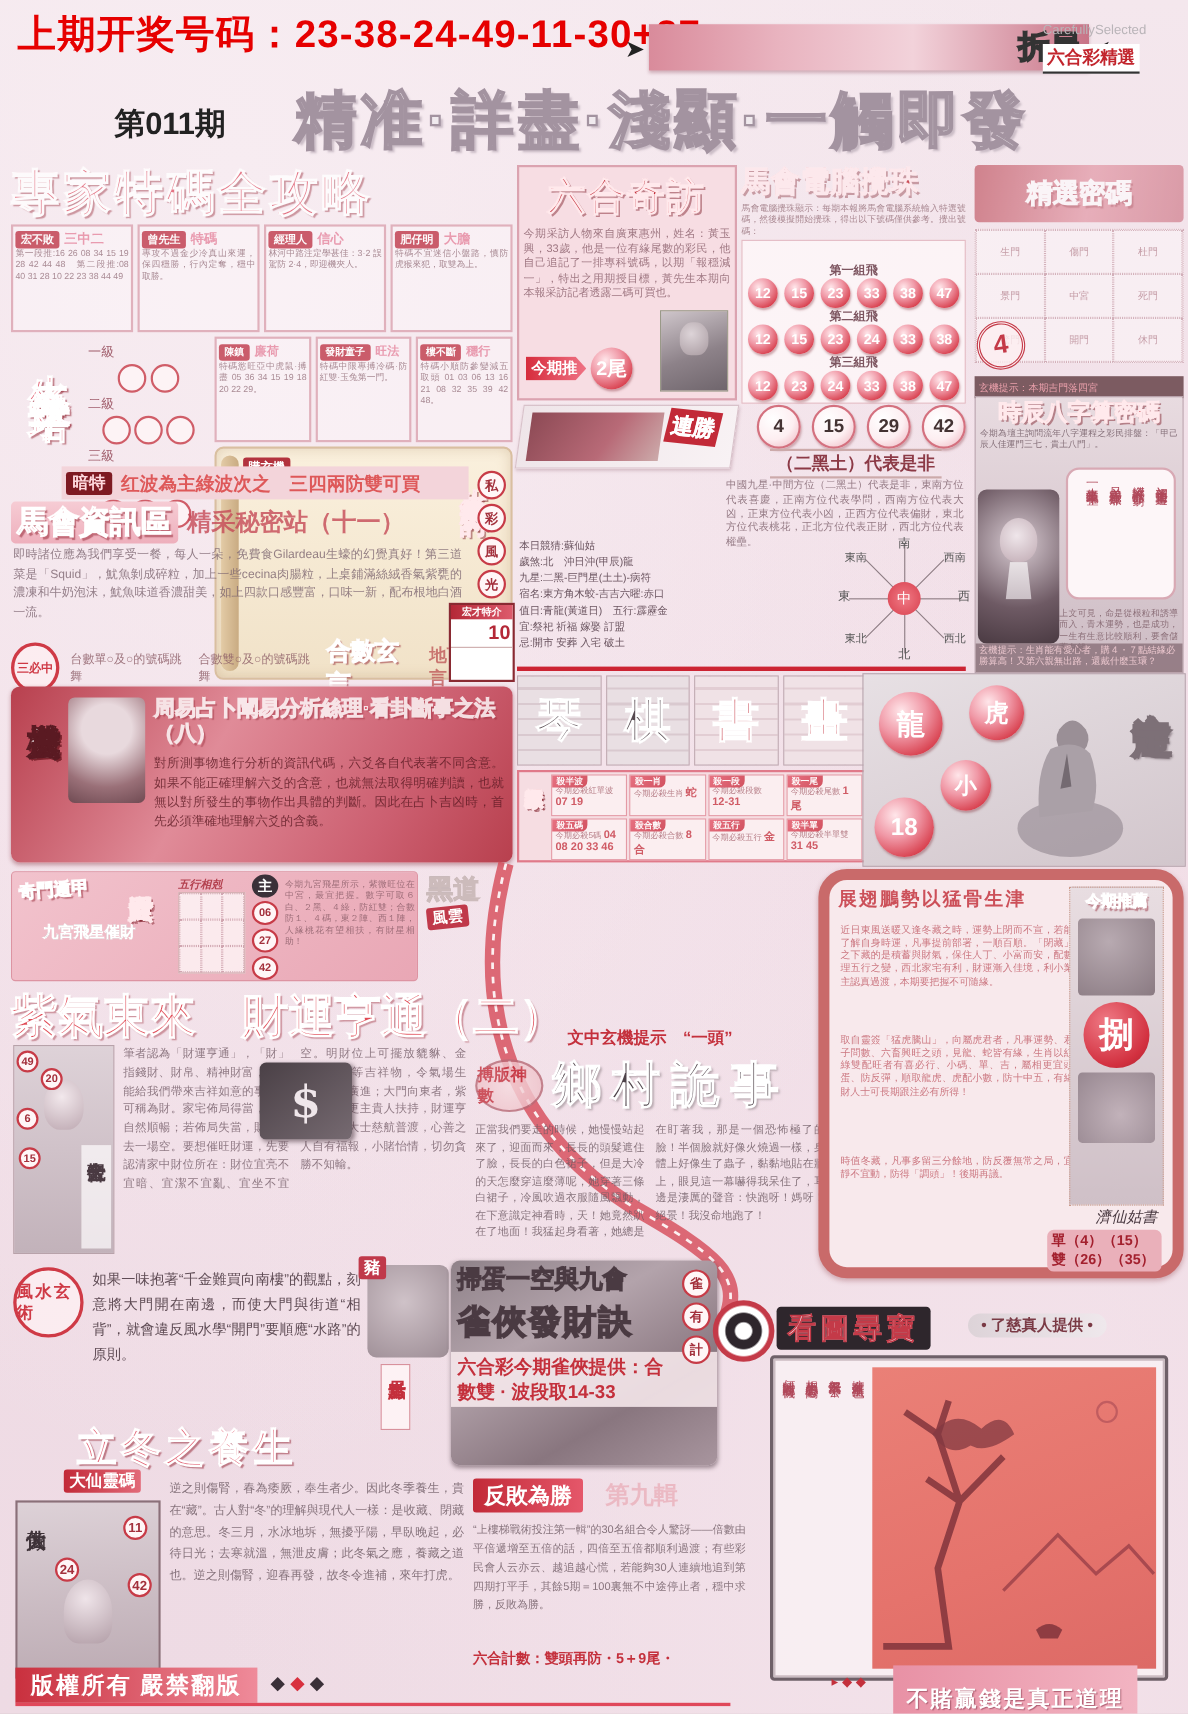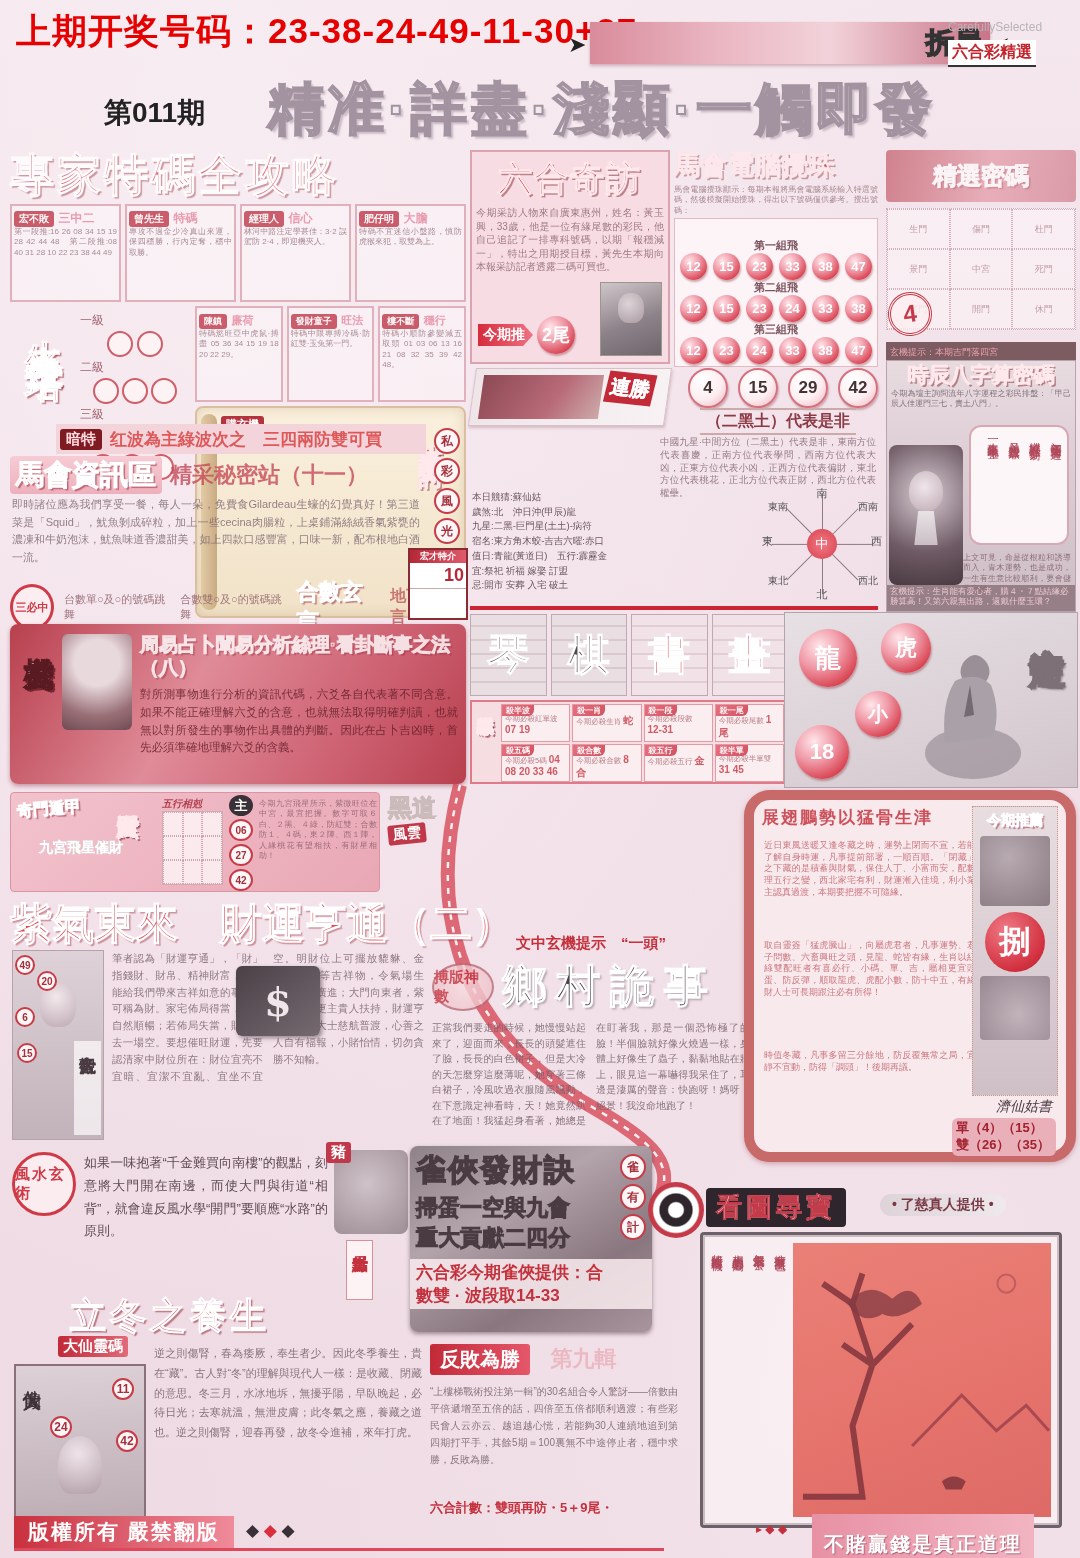--- a/index.html
+++ b/index.html
@@ -421,23 +421,22 @@
   <div class="abs" style="left:12px;top:1152px;width:64px;height:64px;border:3px solid #cf3a46;border-radius:50%;display:grid;grid-template-columns:1fr 1fr;place-items:center;color:#cf3a46;font-weight:bold;font-size:16px;background:rgba(255,242,244,.7);">
     <span style="grid-column:1/3;font-size:15px;letter-spacing:2px;">風水玄術</span>
   </div>
   <div class="abs" style="left:84px;top:1152px;width:244px;height:132px;font-size:13px;line-height:1.75;color:#5f4c55;text-align:justify;">如果一味抱著“千金難買向南樓”的觀點，刻意將大門開在南邊，而使大門與街道“相背”，就會違反風水學“開門”要順應“水路”的原則。</div>
   <div class="abs" style="left:334px;top:1150px;width:74px;height:84px;background:radial-gradient(circle at 45% 40%,#cfc2c8,#9d8d95);border-radius:8px;">
     <span class="chip" style="position:absolute;left:-8px;top:-8px;font-size:15px;">豬</span>
   </div>
   <div class="abs vtext" style="left:346px;top:1240px;height:60px;font-size:16px;font-weight:bold;color:#c4303c;border:1px solid #d8919c;background:#fdf2f4;padding:2px;">居士點肖</div>
 
   <div class="abs" style="left:410px;top:1146px;width:242px;height:186px;border-radius:8px;background:linear-gradient(150deg,#8f8289 0%,#b3a3ab 35%,#89767f 70%,#a8959e 100%);box-shadow:0 2px 4px rgba(70,50,60,.5);overflow:hidden;">
+    <div style="font-size:22px;font-weight:bold;color:#fff;-webkit-text-stroke:1px #4a3a42;padding:2px 6px 0;">掃蛋一空與九會</div>
     <div style="font-size:30px;font-weight:bold;color:#f4edf0;-webkit-text-stroke:1.5px #4a3a42;letter-spacing:2px;padding:4px 6px 0;">雀俠發財訣</div>
-    <div style="font-size:22px;font-weight:bold;color:#fff;-webkit-text-stroke:1px #4a3a42;padding:2px 6px 0;">掃蛋一空與九會</div>
-    <div style="font-size:22px;font-weight:bold;color:#fff;-webkit-text-stroke:1px #4a3a42;padding:0 6px;">重大貢獻二四分</div>
     <div class="abs" style="right:6px;top:8px;display:flex;flex-direction:column;gap:4px;">
         <span class="crc">雀</span>
         <span class="crc">有</span>
         <span class="crc">計</span>
       </div>
     <div style="margin-top:6px;background:rgba(250,236,240,.85);padding:2px 6px;">
       <div style="font-size:17px;font-weight:bold;color:#c4303c;">六合彩今期雀俠提供：合</div>
       <div style="font-size:17px;font-weight:bold;color:#c4303c;">數雙 · 波段取14-33</div>
     </div>
   </div>

